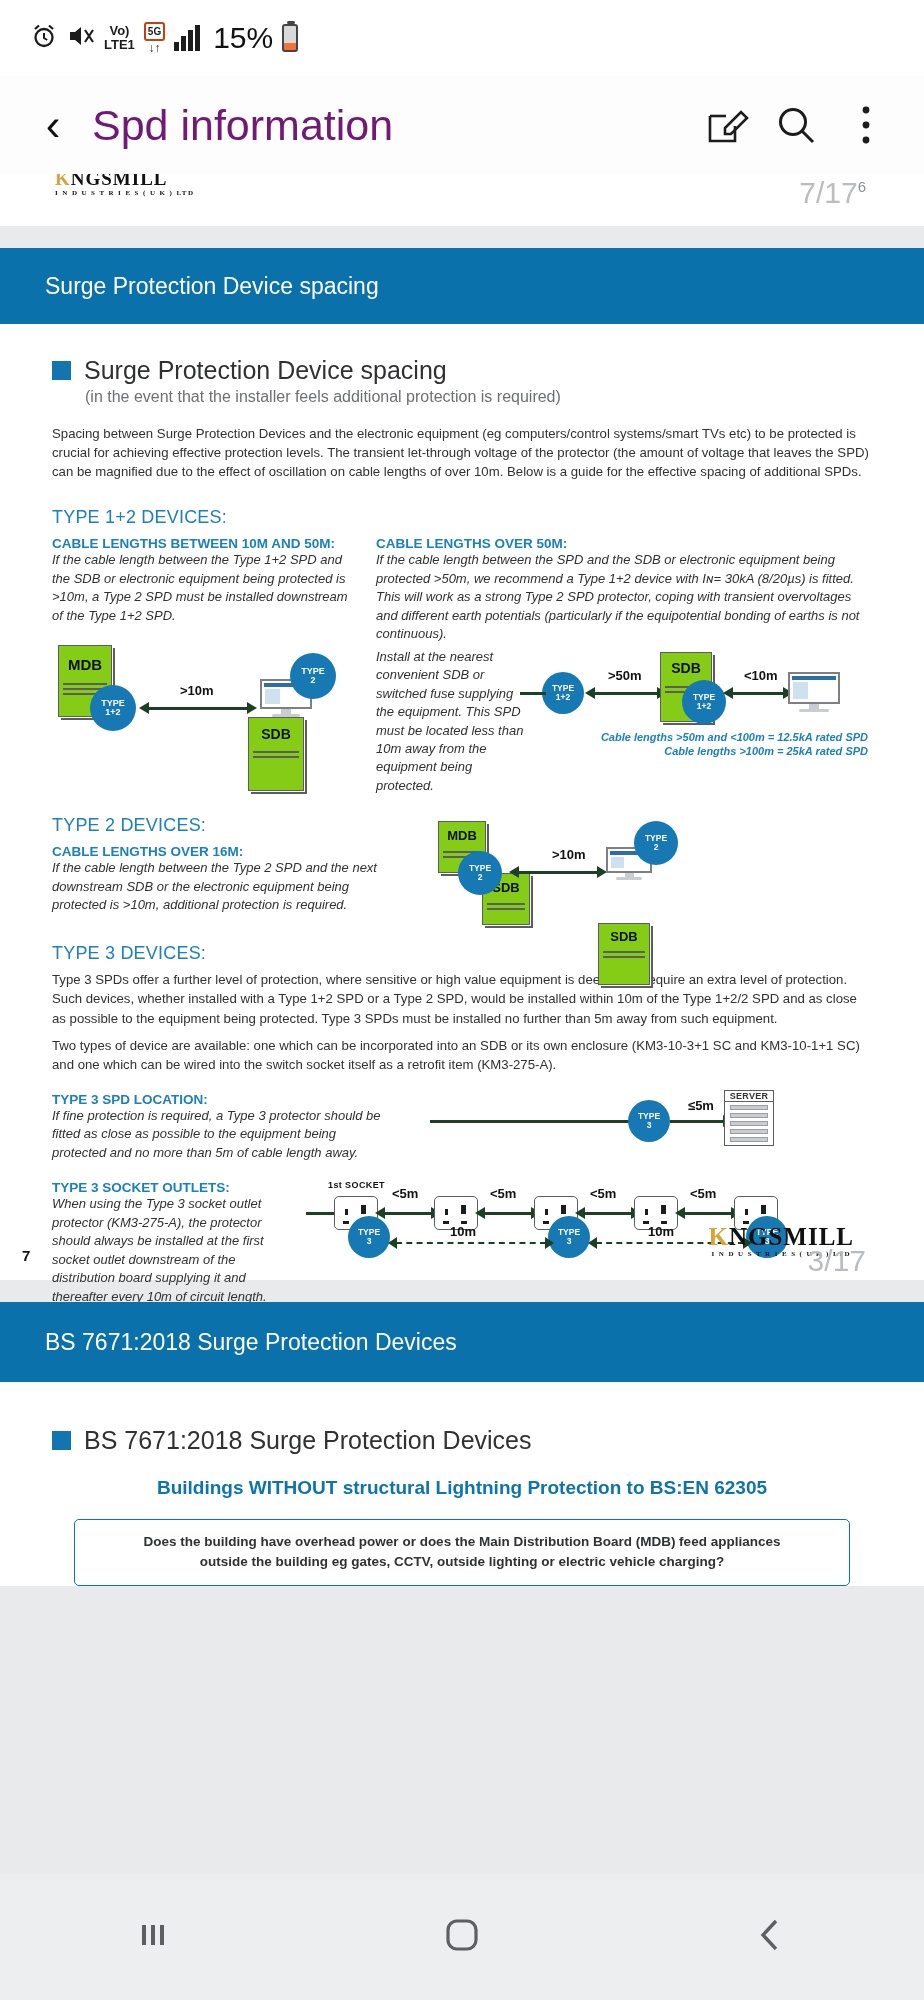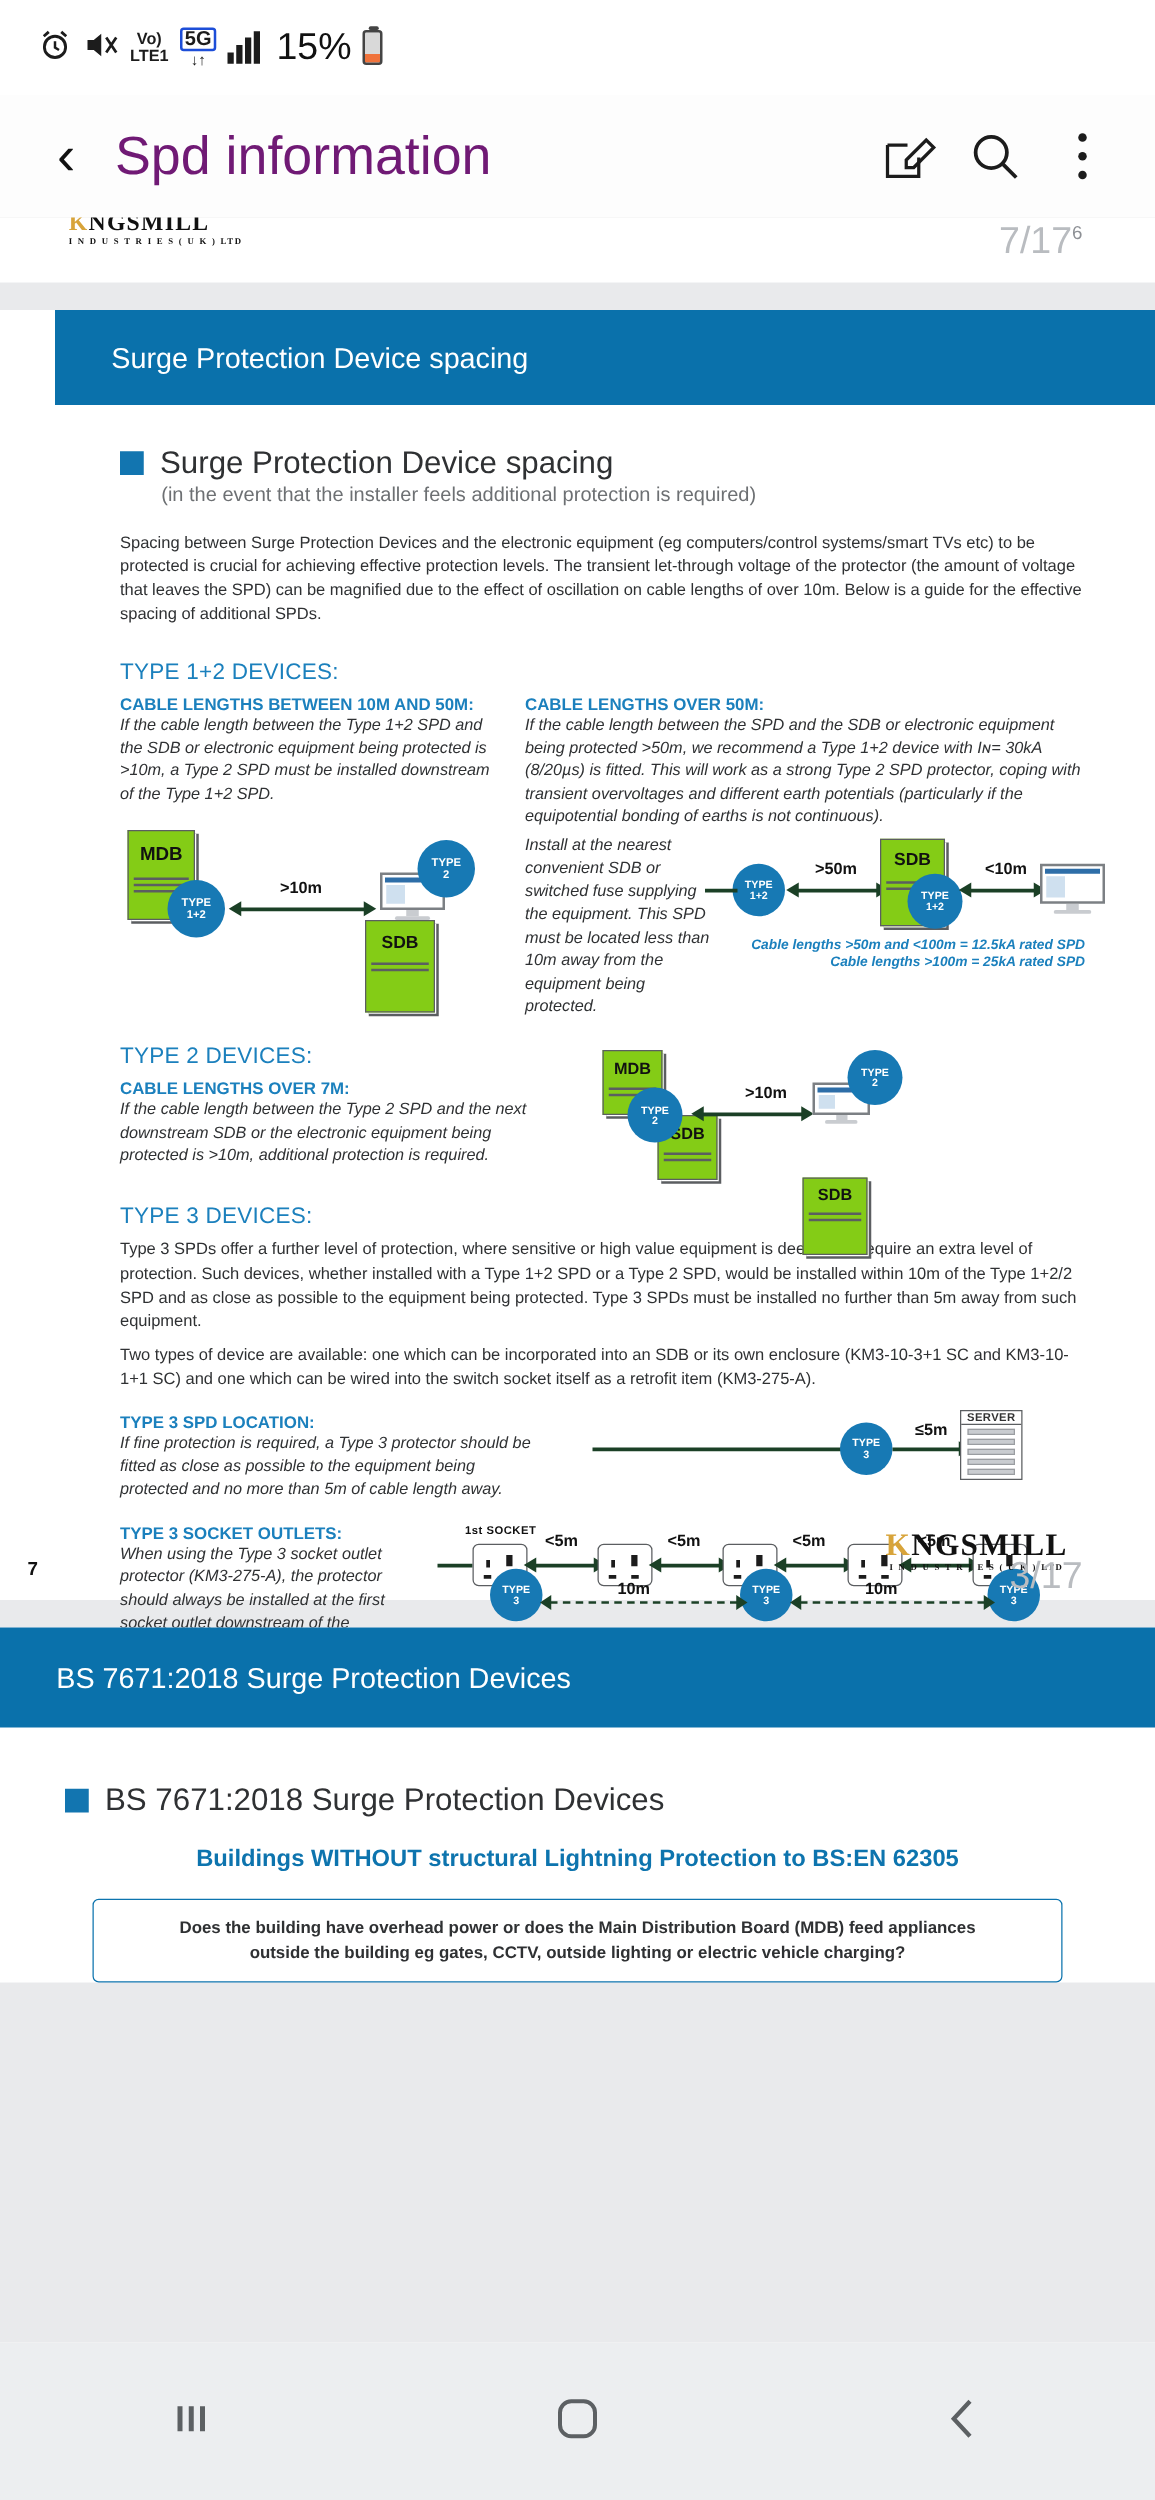--- a/index.html
+++ b/index.html
@@ -16,21 +16,21 @@
   .ico { display:inline-block; }
   .sb-pct { font-size:30px; color:#111; margin-left:4px; }
   .batt { width:16px; height:28px; border:2px solid #444; border-radius:3px;
     position:relative; background:linear-gradient(to top,#f0733c 30%,#d9d9d9 30%); }
   .batt:before { content:''; position:absolute; top:-5px; left:3px; width:8px;
     height:3px; background:#444; border-radius:2px; }
   .sq { width:24px; height:28px; border-radius:4px; background:#1c1c1c;
     color:#fff; font-size:17px; display:flex; align-items:center;
     justify-content:center; font-weight:bold;}
   .dot { width:9px; height:9px; border-radius:50%; background:#1c1c1c; }
-  .fiveg { border:2px solid #1d4ed8; border-radius:3px; font-size:16px;
+  .fiveg { border:2px solid #c2410c; border-radius:3px; font-size:10px;
     padding:0 2px; font-weight:bold; line-height:15px; }
   .tinystack { display:flex; flex-direction:column; align-items:center;
     font-size:13px; line-height:14px; font-weight:bold; color:#1c1c1c; }
   .bars { display:flex; align-items:flex-end; gap:2px; height:26px; }
   .bars i { width:5px; background:#1c1c1c; display:block; }
   .bars i:nth-child(1){height:9px}.bars i:nth-child(2){height:15px}
   .bars i:nth-child(3){height:21px}.bars i:nth-child(4){height:26px}
 
   
   .appbar { height:98px; display:flex; align-items:center; padding:0 26px;
@@ -206,21 +206,21 @@
     <div class="km-logo">
       <span class="k-dot">K</span><span>NGSMILL</span>
       <small>I N D U S T R I E S ( U K ) LTD</small>
     </div>
     <div class="pgnum">
       <span>7/17</span><sup>6</sup>
     </div>
   </div>
   <div class="gap"></div>
 
-  <div class="page" style="height:1032px;padding-left:44px;">
+  <div class="page" style="height:1032px;">
     <div class="banner">
       <span>Surge Protection Device spacing</span>
     </div>
 
     <div class="body">
       <div class="h2">
         <span class="sqmark"></span>
         <span class="t">Surge Protection Device spacing</span>
       </div>
       <div class="subnote">(in the event that the installer feels additional protection is required)</div>
@@ -301,21 +301,21 @@
               <div class="capt" style="position:absolute;right:4px;top:82px;">Cable lengths &gt;50m and &lt;100m = 12.5kA rated SPD</div>
               <div class="capt" style="position:absolute;right:4px;top:96px;">Cable lengths &gt;100m = 25kA rated SPD</div>
             </div>
           </div>
         </div>
       </div>
 
       <div style="display:flex;gap:24px;margin-top:4px;">
         <div style="width:330px;">
           <div class="sect-h" style="margin-top:16px;">TYPE 2 DEVICES:</div>
-          <div class="sub-h">CABLE LENGTHS OVER 7M:</div>
+          <div class="sub-h">CABLE LENGTHS OVER 16M:</div>
           <div class="ital">If the cable length between the Type 2 SPD and the next downstream SDB or the electronic equipment being protected is &gt;10m, additional protection is required.</div>
         </div>
         <div class="diagram" style="flex:1;height:100px;position:relative;margin-top:20px;">
           <div class="panel" style="left:32px;top:2px;width:48px;height:52px;">
             <div class="lbl" style="font-size:13px;margin-top:6px;">MDB</div>
             <div class="lines" style="top:26px;">
                 <i></i>
                 <i></i>
               </div>
           </div>

